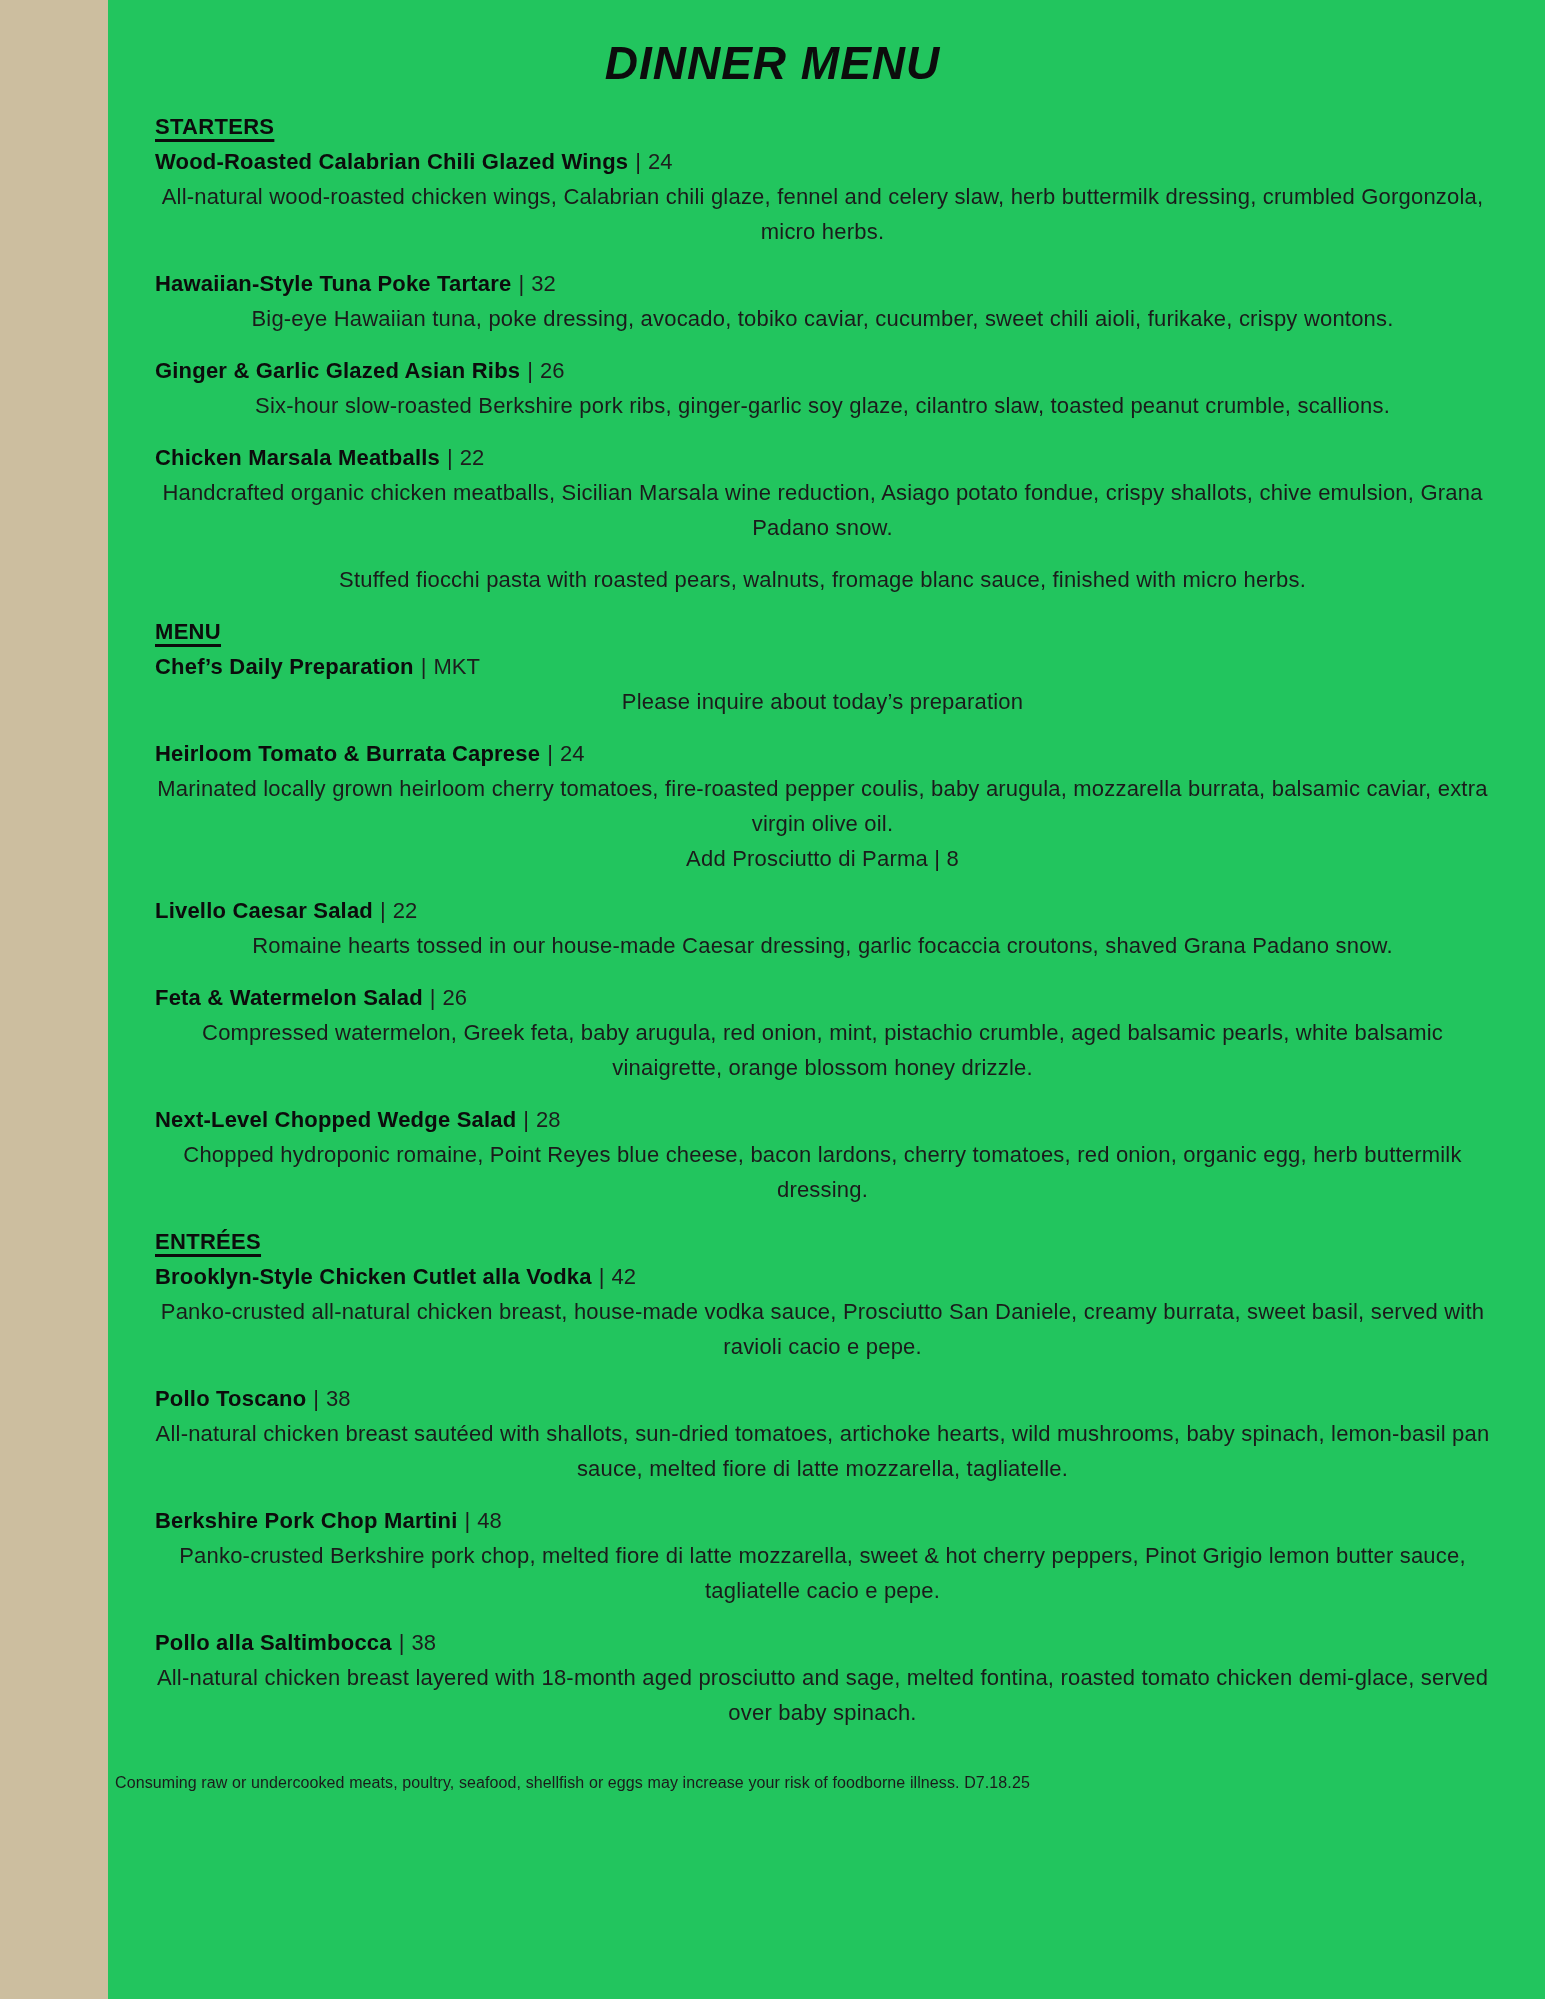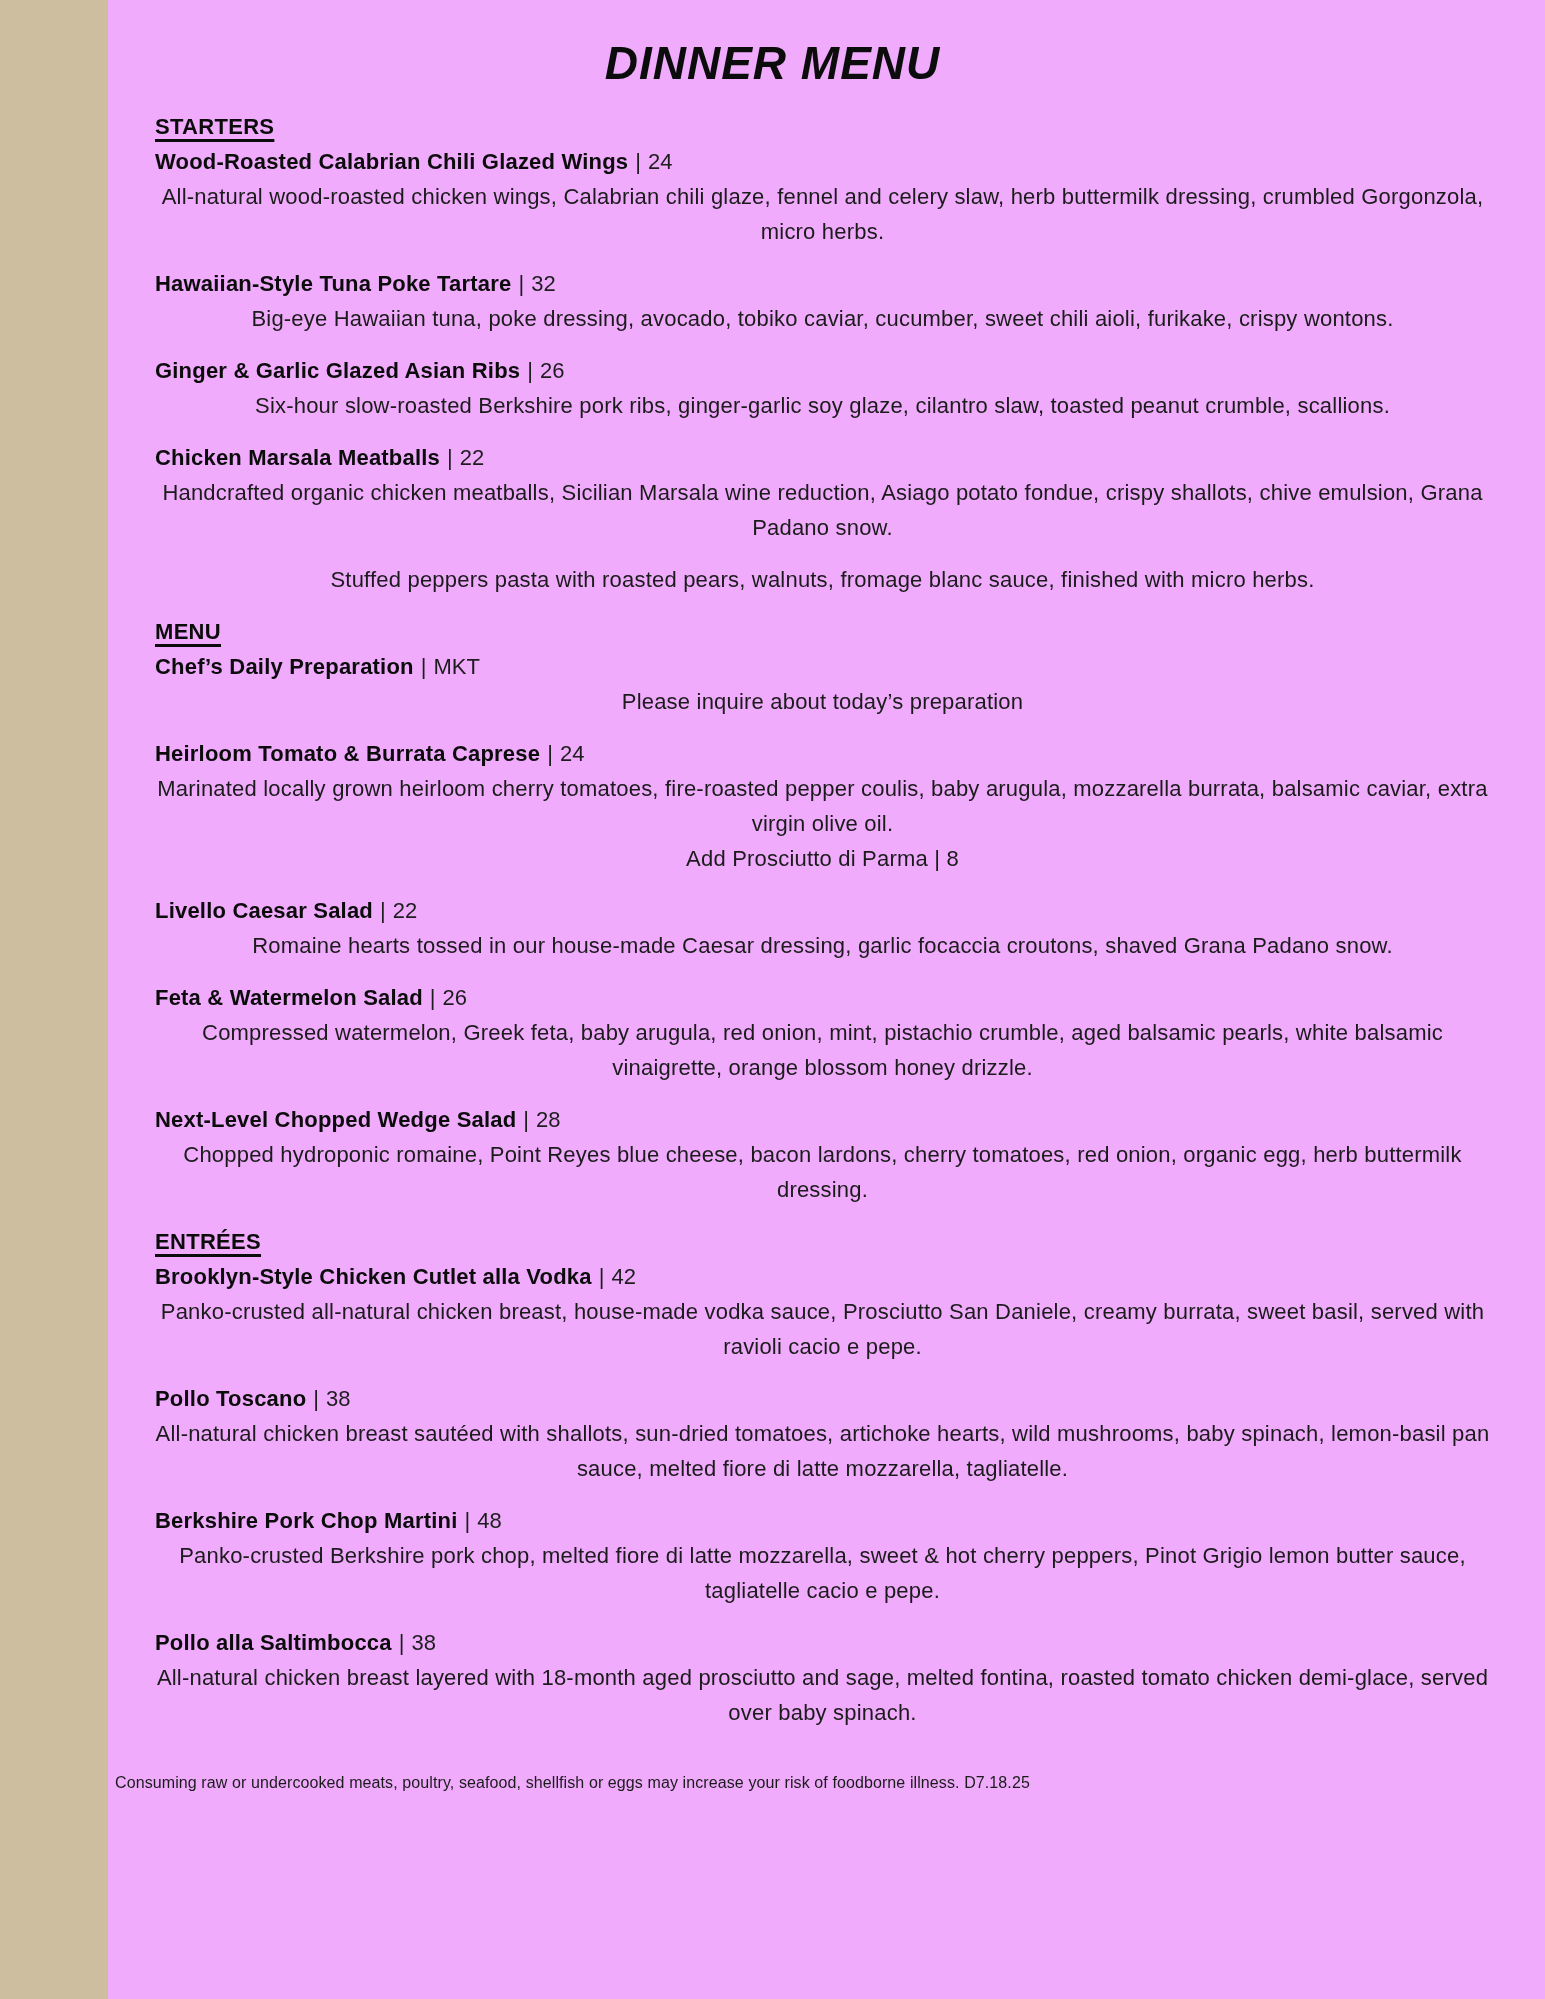--- a/index.html
+++ b/index.html
@@ -6,21 +6,21 @@
   body {
     width: 1545px;
     font-family: "Liberation Sans", "DejaVu Sans", sans-serif;
     color: #161616;
     -webkit-font-smoothing: antialiased;
   }
   .page {
     position: relative;
     width: 1545px;
     min-height: 1999px;
-    background: #f0abfc;
+    background: #22c55e;
     overflow: hidden;
   }
   .stripe {
     position: absolute;
     left: 0; top: 0;
     width: 108px;
     height: 100%;
   }
   .content {
     margin-left: 108px;
@@ -112,21 +112,21 @@
   </div>
 
 
   <div class="menu-item">
     <p class="item-line"><span class="item-name">Chicken Marsala Meatballs</span><span class="item-sep">|</span><span class="item-price">22</span></p>
     <p class="item-desc">Handcrafted organic chicken meatballs, Sicilian Marsala wine reduction, Asiago potato fondue, crispy shallots, chive emulsion, Grana Padano snow.</p>
 
   </div>
 
   <div class="menu-item">
-    <p class="item-desc">Stuffed peppers pasta with roasted pears, walnuts, fromage blanc sauce, finished with micro herbs.</p>
+    <p class="item-desc">Stuffed fiocchi pasta with roasted pears, walnuts, fromage blanc sauce, finished with micro herbs.</p>
 
   </div>
 </div>
   </section>
 
   <section class="menu-section">
     <h2 class="section-heading">MENU</h2>
     <div class="items">
   <div class="menu-item">
     <p class="item-line"><span class="item-name">Chef’s Daily Preparation</span><span class="item-sep">|</span><span class="item-price">MKT</span></p>

